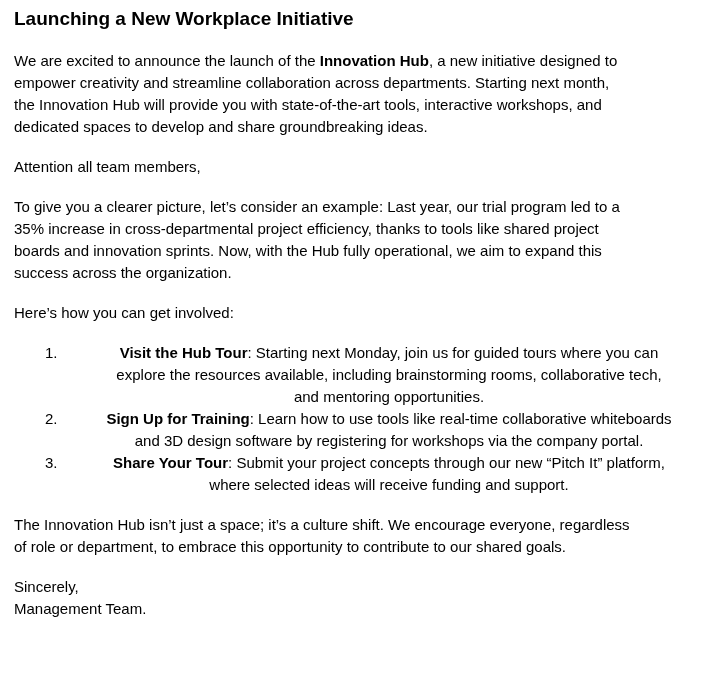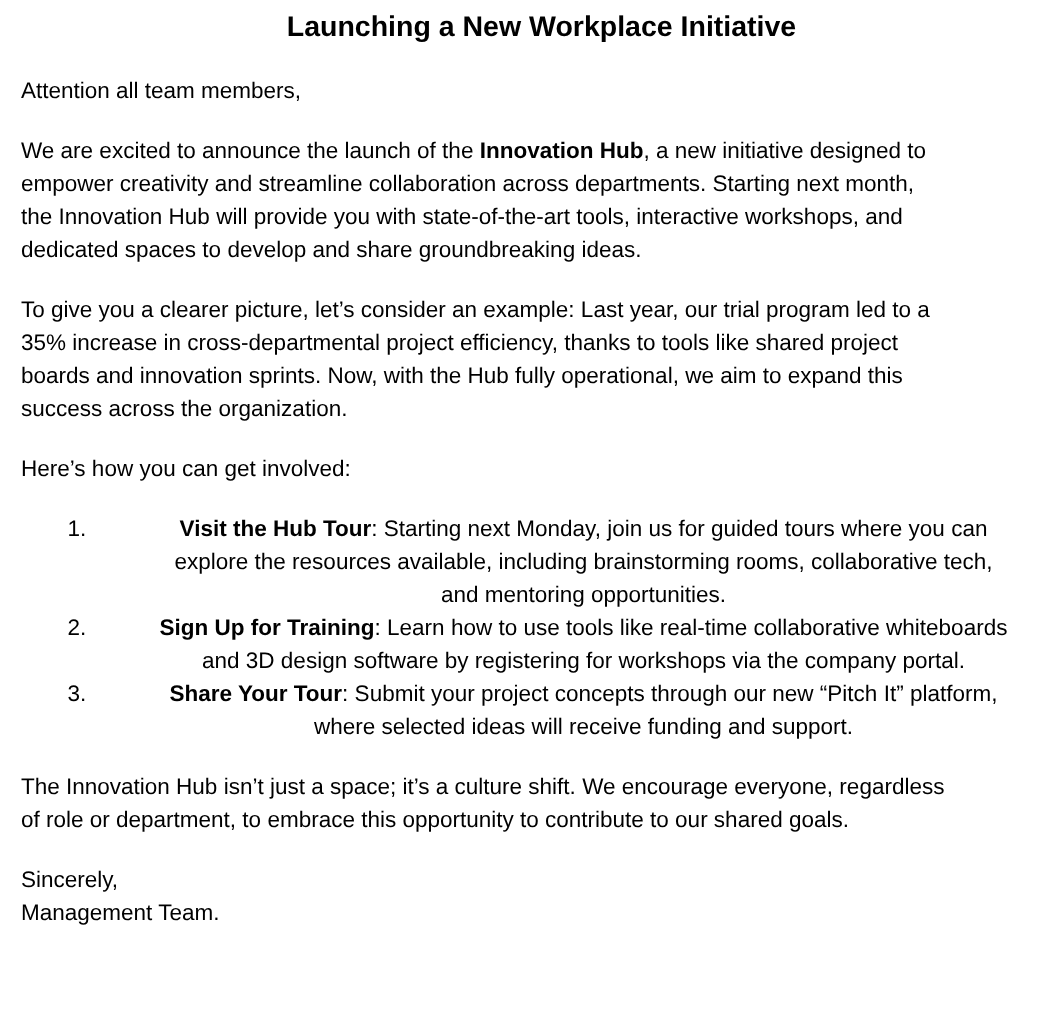--- a/index.html
+++ b/index.html
@@ -16,21 +16,20 @@
     font-family: "Liberation Sans", sans-serif;
     font-size: 15px;
     line-height: 22px;
     overflow: hidden;
   }
   .doc-title {
     font-size: 19px;
     line-height: 26px;
     font-weight: bold;
     margin: 0;
-    text-align: center;
   }
   p.para {
     margin: 18px 0 0 0;
     white-space: pre-line;
     max-width: 692px;
   }
   ol.num-list {
     list-style: none;
     counter-reset: li;
     margin: 18px 0 0 0;
@@ -52,26 +51,26 @@
   }
   strong { font-weight: bold; }
 </style>
 </head>
 <body>
 
 <main>
 
   <h1 class="doc-title">Launching a New Workplace Initiative</h1>
 
-  <p class="para">Attention all team members,</p>
-
   <p class="para"><span>We are excited to announce the launch of the </span><strong>Innovation Hub</strong><span>, a new initiative designed to
 empower creativity and streamline collaboration across departments. Starting next month,
 the Innovation Hub will provide you with state-of-the-art tools, interactive workshops, and
 dedicated spaces to develop and share groundbreaking ideas.</span></p>
+
+  <p class="para">Attention all team members,</p>
 
   <p class="para">To give you a clearer picture, let’s consider an example: Last year, our trial program led to a
 35% increase in cross-departmental project efficiency, thanks to tools like shared project
 boards and innovation sprints. Now, with the Hub fully operational, we aim to expand this
 success across the organization.</p>
 
   <p class="para">Here’s how you can get involved:</p>
 
   <ol class="num-list">
     <li><strong>Visit the Hub Tour</strong><span>: Starting next Monday, join us for guided tours where you can

